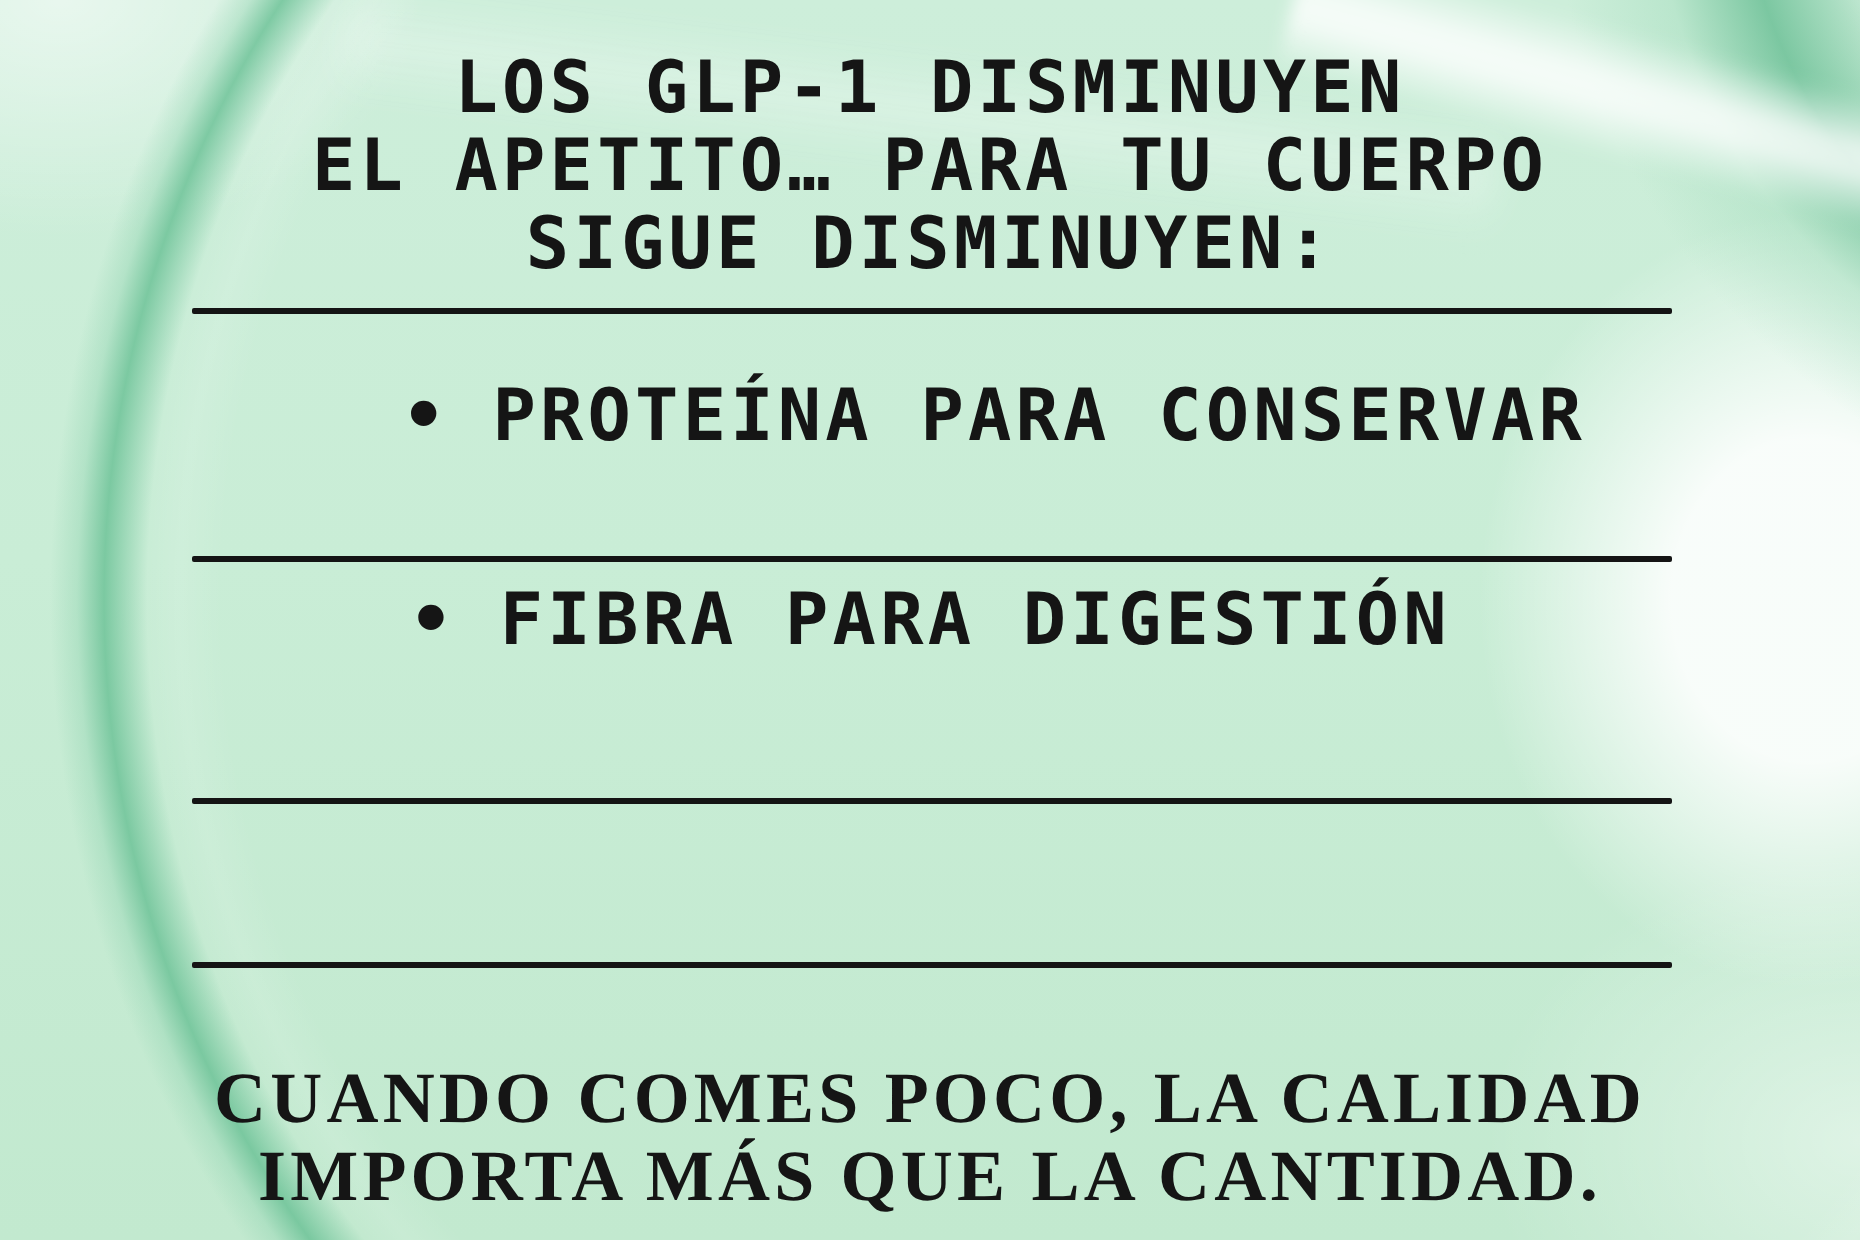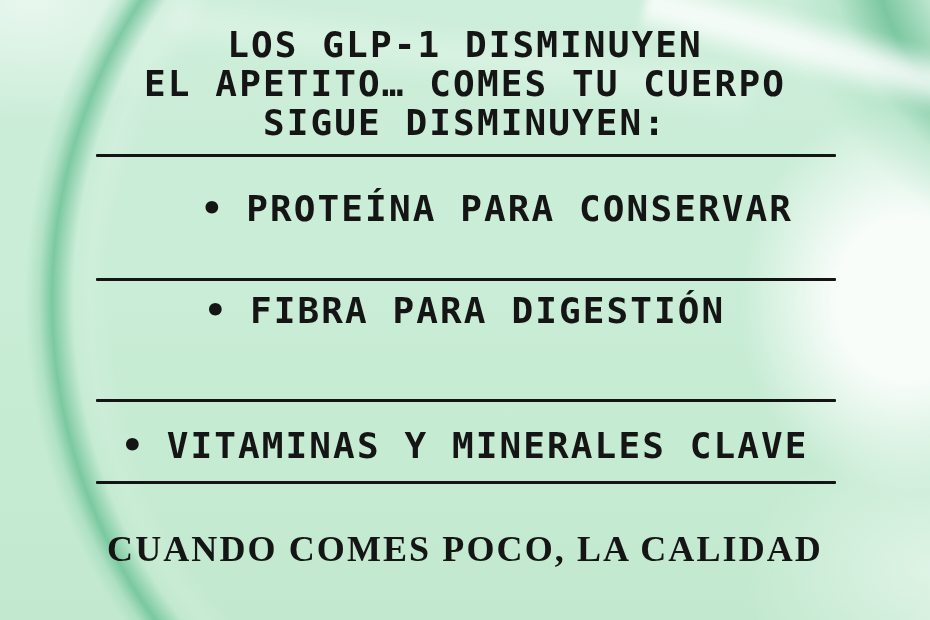--- a/index.html
+++ b/index.html
@@ -108,42 +108,40 @@
   <div class="layer bg-base"></div>
   <div class="layer glass-edge-left"></div>
   <div class="layer glass-edge-corner"></div>
   <div class="hl-band-faint"></div>
   <div class="hl-band"></div>
 
   <div class="content">
 
     <div class="txt title">
       <div>LOS GLP-1 DISMINUYEN</div>
-      <div>EL APETITO… COMES TU CUERPO</div>
+      <div>EL APETITO… PARA TU CUERPO</div>
       <div>SIGUE DISMINUYEN:</div>
     </div>
 
     <div class="divider d1"></div>
 
     <div class="txt item-1">
       <div><span class="marker">•</span><span>PROTEÍNA PARA CONSERVAR</span></div>
     </div>
 
     <div class="divider d2"></div>
 
     <div class="txt item-2">
       <div><span class="marker">•</span><span>FIBRA PARA DIGESTIÓN</span></div>
     </div>
 
     <div class="divider d3"></div>
 
-    <div class="txt item-3">
-      <div><span class="marker">•</span><span>VITAMINAS Y MINERALES CLAVE</span></div>
-    </div>
 
     <div class="divider d4"></div>
 
     <div class="txt footer">
       <div>CUANDO COMES POCO, LA CALIDAD</div>
+      <div>IMPORTA MÁS QUE LA CANTIDAD.</div>
     </div>
 
   </div>
 </div>
 
 </body></html>

